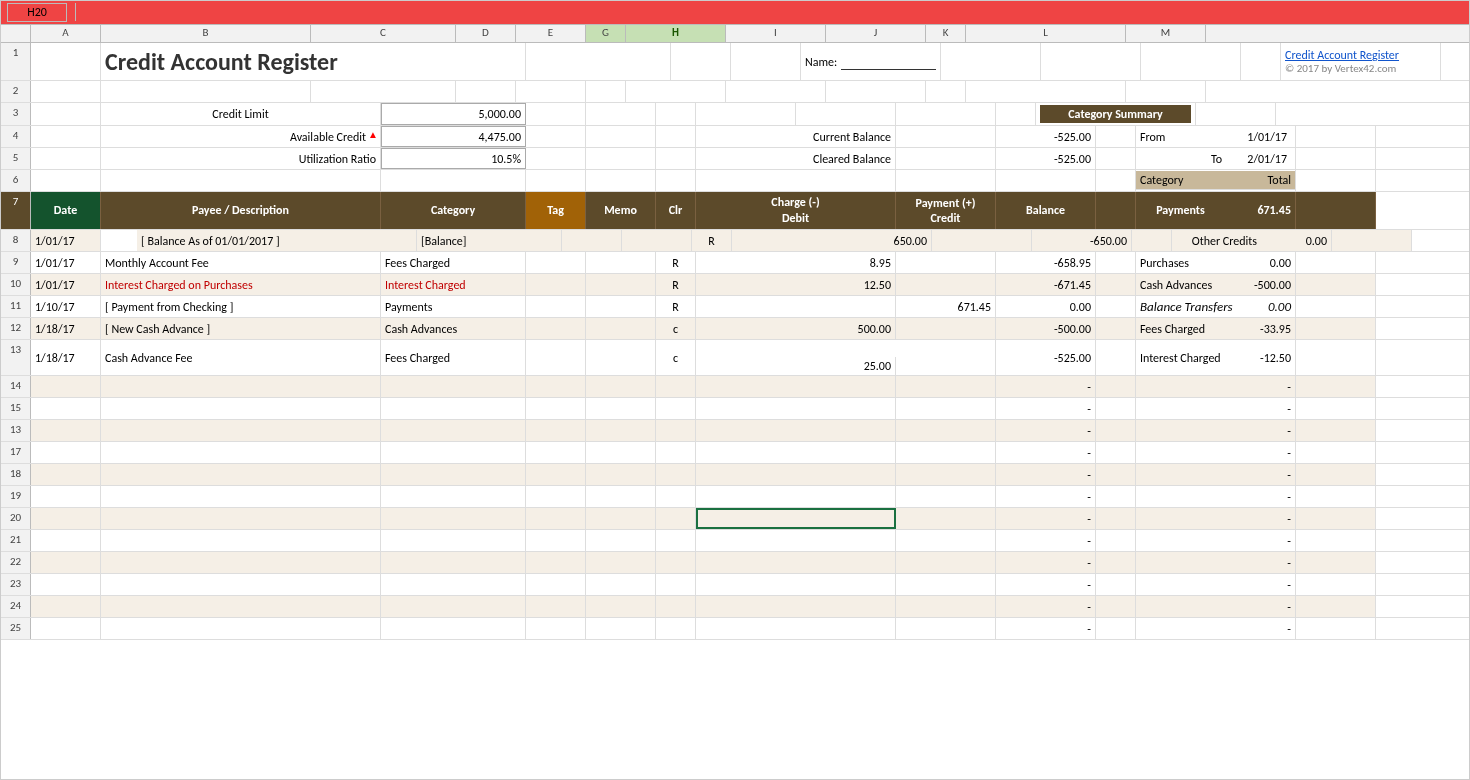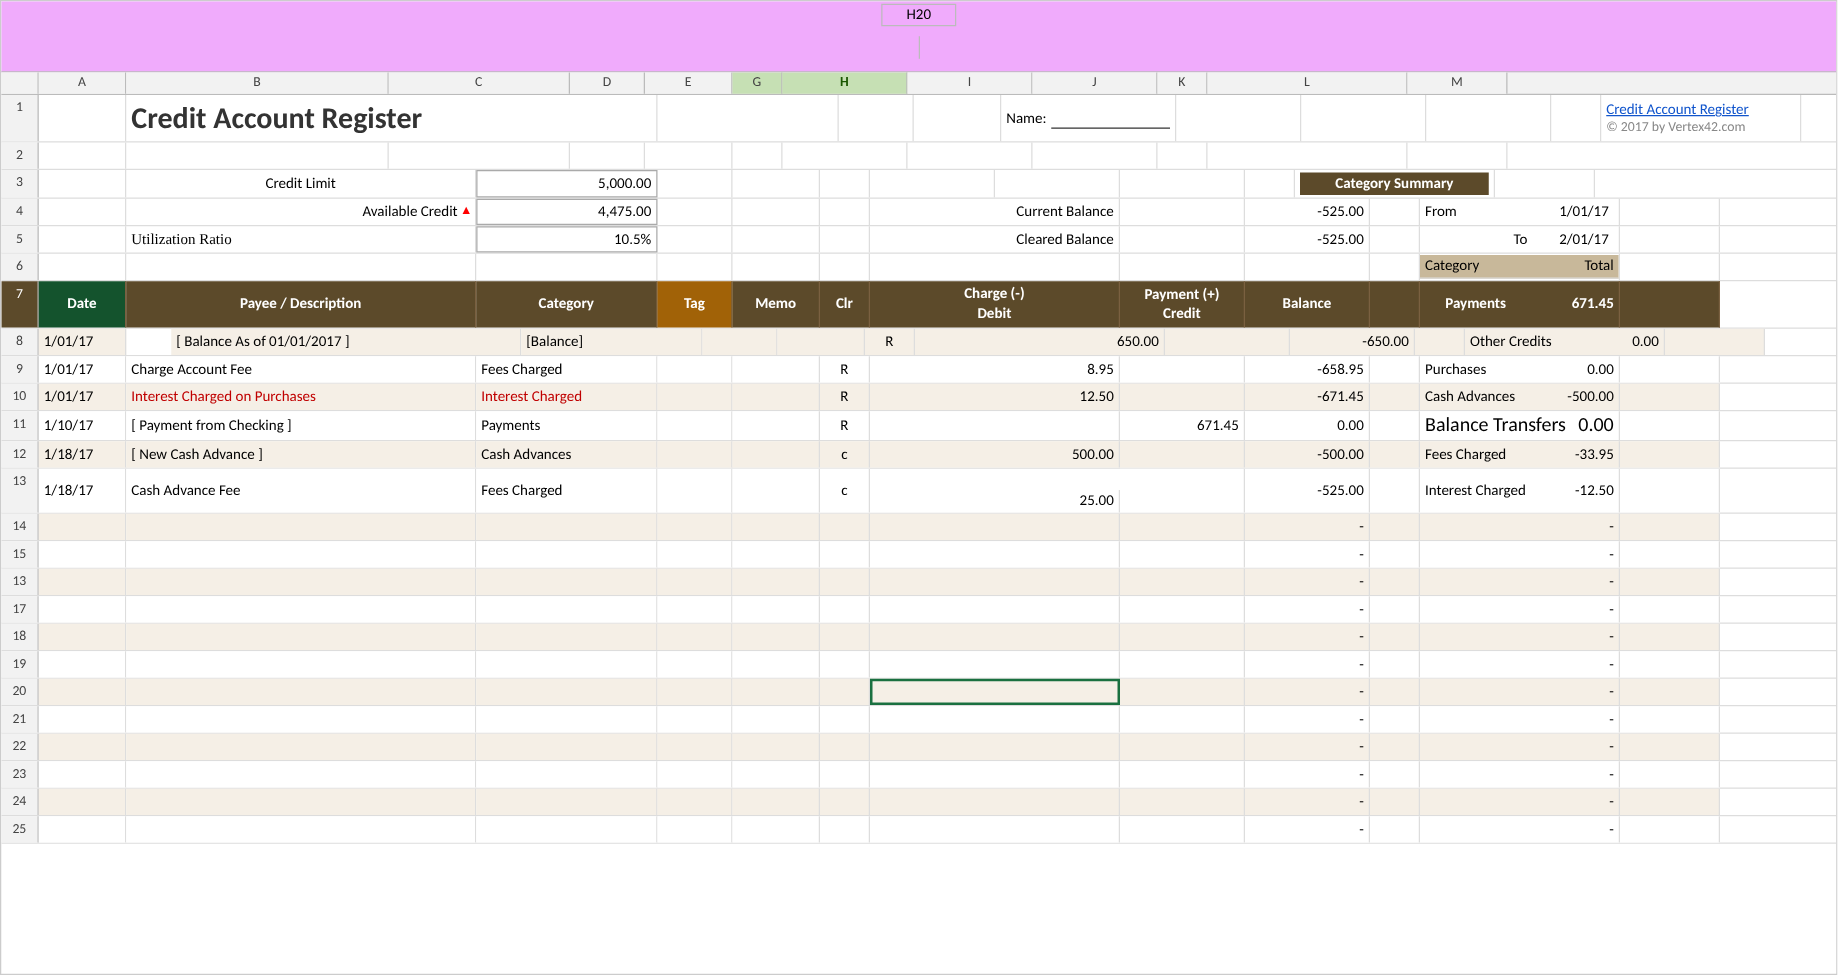--- a/index.html
+++ b/index.html
@@ -128,28 +128,26 @@
     }
 
     
     .link-style {
       color: #1155cc;
       text-decoration: underline;
     }
 
     .formula-bar {
       display: flex;
-      background: #f0abfc;
+      background: #ef4444;
       border-bottom: 1px solid #bbb;
       padding: 2px 6px;
-      align-items: center;
       font-size: 12px;
       gap: 8px;
       min-height: 24px;
-      flex-direction: column;
     }
 
     .formula-cell-ref {
       width: 60px;
       border: 1px solid #bbb;
       padding: 1px 4px;
       text-align: center;
       font-size: 12px;
     }
 
@@ -292,21 +290,21 @@
           <span style="flex:1; padding-right:4px;">From</span>
           <span style="width:65px; text-align:right; padding-right:4px;">1/01/17</span>
         </div>
       </div>
       <div class="cell col-m"></div>
     </div>
 
     <div class="sheet-row">
       <div class="row-num">5</div>
       <div class="cell col-a"></div>
-      <div class="cell col-b right" style="width:280px; min-width:280px; justify-content:flex-start;font-family:Liberation Serif, serif;">
+      <div class="cell col-b right" style="width:280px; min-width:280px; justify-content:flex-end;">
         <span>Utilization Ratio</span>
       </div>
       <div class="cell col-c right" style="border:1px solid #aaa;">
         <span>10.5%</span>
       </div>
       <div class="cell col-d"></div>
       <div class="cell col-e"></div>
       <div class="cell col-g"></div>
       <div class="cell col-h right" style="width:200px; min-width:200px;">
         <span>Cleared Balance</span>
@@ -380,31 +378,31 @@
       <div class="cell col-c">[Balance]</div>
       <div class="cell col-d"></div>
       <div class="cell col-e"></div>
       <div class="cell col-g center">R</div>
       <div class="cell col-h right" style="width:200px; min-width:200px; justify-content:flex-end;">650.00</div>
       <div class="cell col-i right"></div>
       <div class="cell col-j right">-650.00</div>
       <div class="cell col-k"></div>
       <div class="cell col-l" style="padding:0;">
         <div style="display:flex; width:100%; font-size:12px;">
-          <span style="flex:1; padding:2px 4px;">Other Credits</span>
+          <span style="flex:1; padding:2px 4px;text-align:right;">Other Credits</span>
           <span style="width:70px; text-align:right; padding:2px 4px;">0.00</span>
         </div>
       </div>
       <div class="cell col-m"></div>
     </div>
 
     <div class="sheet-row data-row-odd">
       <div class="row-num">9</div>
       <div class="cell col-a">1/01/17</div>
-      <div class="cell col-b" style="width:280px; min-width:280px;">Charge Account Fee</div>
+      <div class="cell col-b" style="width:280px; min-width:280px;">Monthly Account Fee</div>
       <div class="cell col-c">Fees Charged</div>
       <div class="cell col-d"></div>
       <div class="cell col-e"></div>
       <div class="cell col-g center">R</div>
       <div class="cell col-h right" style="width:200px; min-width:200px; justify-content:flex-end;">8.95</div>
       <div class="cell col-i right"></div>
       <div class="cell col-j right">-658.95</div>
       <div class="cell col-k"></div>
       <div class="cell col-l" style="padding:0;">
         <div style="display:flex; width:100%; font-size:12px;">
@@ -442,21 +440,21 @@
       <div class="cell col-b" style="width:280px; min-width:280px;">[ Payment from Checking ]</div>
       <div class="cell col-c">Payments</div>
       <div class="cell col-d"></div>
       <div class="cell col-e"></div>
       <div class="cell col-g center">R</div>
       <div class="cell col-h right" style="width:200px; min-width:200px; justify-content:flex-end;"></div>
       <div class="cell col-i right">671.45</div>
       <div class="cell col-j right">0.00</div>
       <div class="cell col-k"></div>
       <div class="cell col-l" style="padding:0;">
-        <div style="display:flex; width:100%; font-size:16px;">
+        <div style="display:flex; width:100%; font-size:13px;font-style:italic;">
           <span style="flex:1; padding:2px 4px;">Balance Transfers</span>
           <span style="width:70px; text-align:right; padding:2px 4px;">0.00</span>
         </div>
       </div>
       <div class="cell col-m"></div>
     </div>
 
     <div class="sheet-row data-row-even">
       <div class="row-num">12</div>
       <div class="cell col-a">1/18/17</div>

